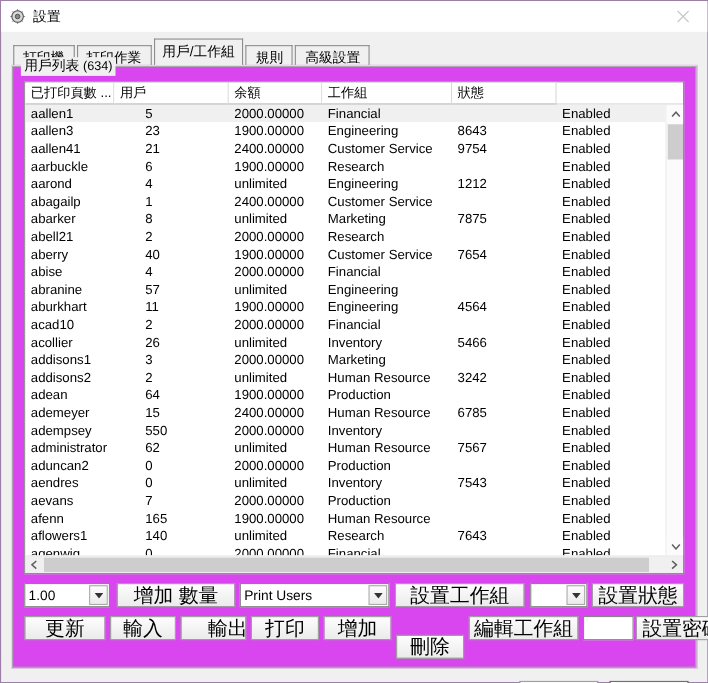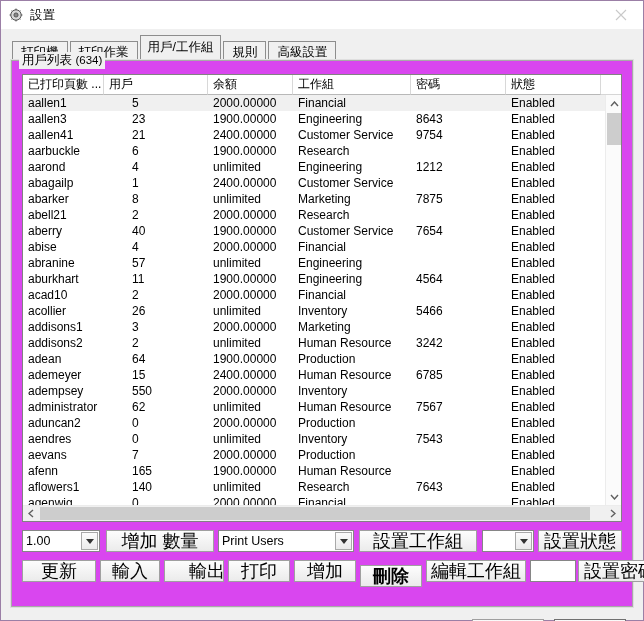--- a/index.html
+++ b/index.html
@@ -336,21 +336,20 @@
         <span>用戶列表</span>
         <span class="count">(634)</span>
       </div>
 
       <div id="listview">
         <div id="lv-header">
             <div class="lv-col-head" style="width: 81px;">已打印頁數 ...</div>
             <div class="lv-col-head" style="width: 104px;">用戶</div>
             <div class="lv-col-head" style="width: 85px;">余額</div>
             <div class="lv-col-head" style="width: 118px;">工作組</div>
-            <div class="lv-col-head" style="width: 95px;">密碼</div>
             <div class="lv-col-head" style="width: 95px;">狀態</div>
           </div>
         <div id="lv-body">
             <div class="lv-row selected">
               <div class="lv-cell" style="width: 104px;">aallen1</div>
               <div class="lv-cell" style="width: 81px;">5</div>
               <div class="lv-cell" style="width: 85px;">2000.00000</div>
               <div class="lv-cell" style="width: 118px;">Financial</div>
               <div class="lv-cell" style="width: 95px;"></div>
               <div class="lv-cell" style="width: 95px;">Enabled</div>
@@ -617,21 +616,21 @@
         </div>
         <div class="btn" style="left:516px; top:0; width:84px;">設置狀態</div>
       </div>
 
       <div id="ctrl-row2">
         <div class="btn" style="left:0; top:0; width:74px;">更新</div>
         <div class="btn" style="left:78px; top:0; width:60px;">輸入</div>
         <div class="btn" style="left:142px; top:0; width:60px;padding-left:24px;">輸出</div>
         <div class="btn" style="left:206px; top:0; width:62px;">打印</div>
         <div class="btn" style="left:272px; top:0; width:62px;text-align:center;">增加</div>
-        <div class="btn" style="left:338px; top:5px; width:62px;font-weight:bold;">刪除</div>
+        <div class="btn" style="left:338px; top:17px; width:62px;">刪除</div>
         <div class="btn" style="left:404px; top:0; width:100px;">編輯工作組</div>
         <div class="textbox" style="left:508px; top:0; width:46px;">
           <span class="cval" style="position:absolute;left:3px;top:0;line-height:20px;"></span>
         </div>
         <div class="btn" style="left:556px; top:0; width:84px;">設置密碼</div>
       </div>
     </div>
 
     <div id="footer">
       <div class="footer-btn" style="left:470px; top:8px; width:72px;">保存</div>

